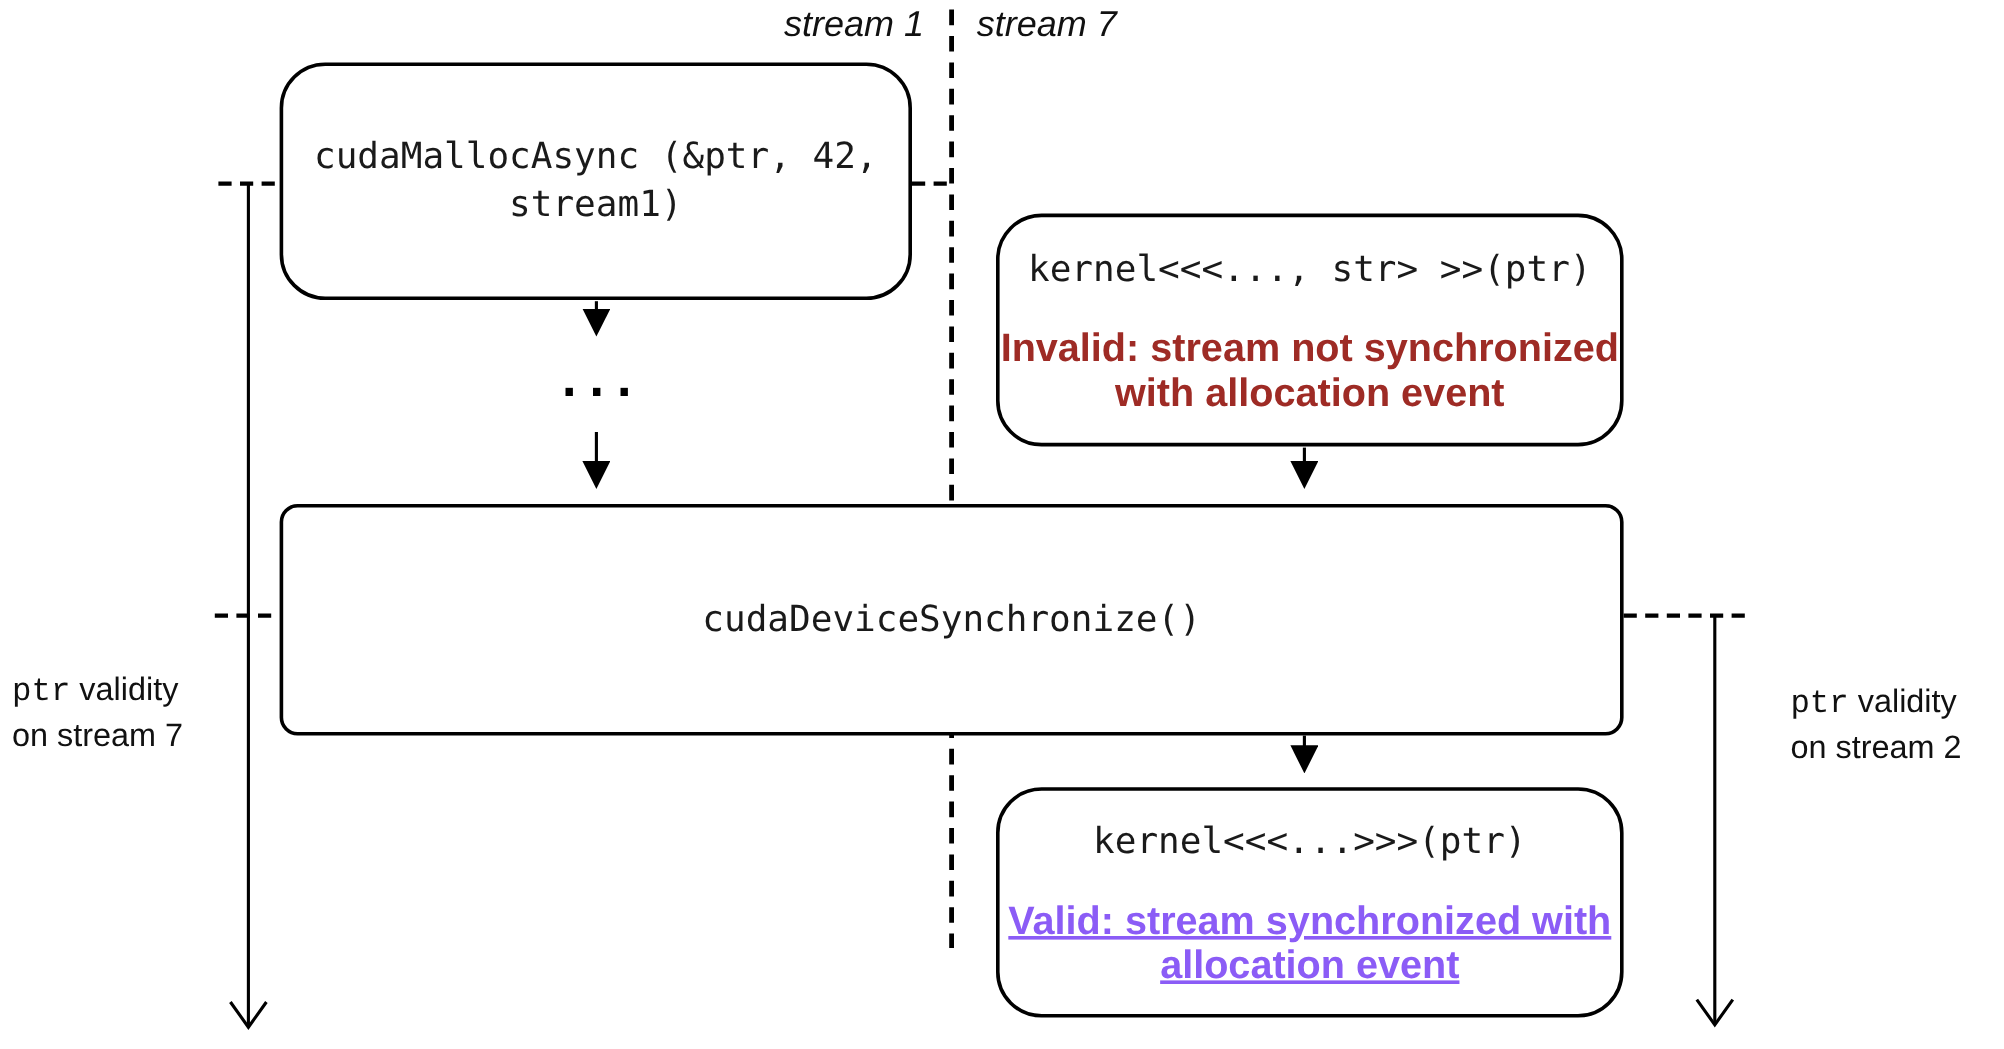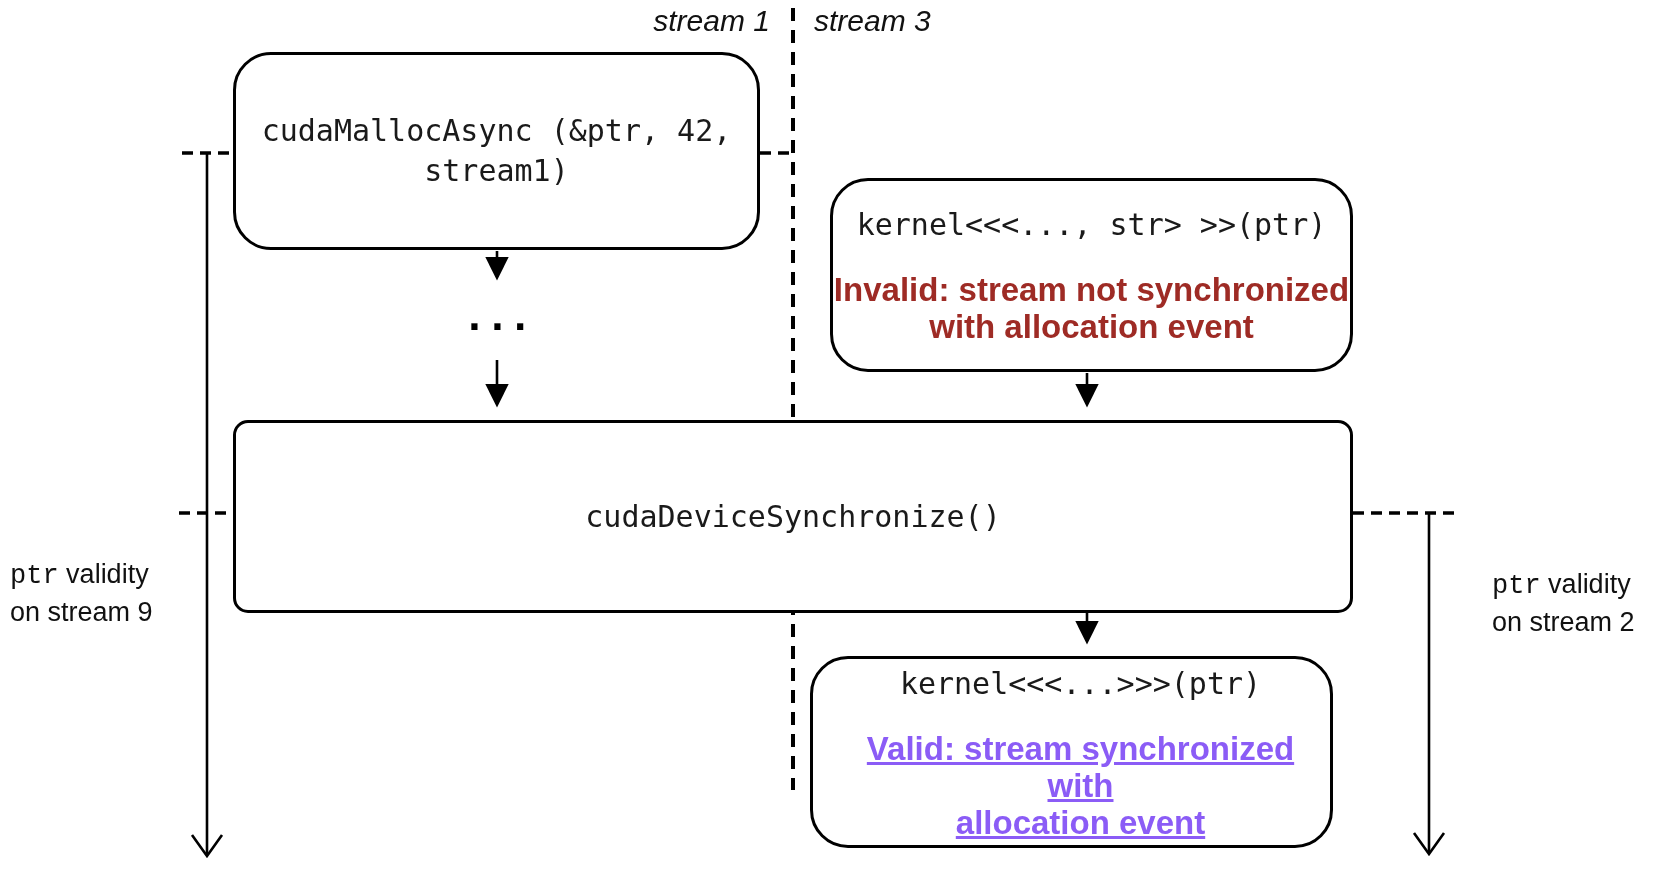--- a/index.html
+++ b/index.html
@@ -100,52 +100,52 @@
     <line x1="1429" y1="513" x2="1429" y2="853" stroke="#000" stroke-width="2.6"></line>
     <polyline points="1414,833 1429,854 1444,833" fill="none" stroke="#000" stroke-width="2.6"></polyline>
 
     <line x1="182" y1="153" x2="233" y2="153" stroke="#000" stroke-width="3.5" stroke-dasharray="11 7"></line>
     <line x1="760" y1="153" x2="792" y2="153" stroke="#000" stroke-width="3.5" stroke-dasharray="11 7"></line>
     <line x1="179" y1="513" x2="233" y2="513" stroke="#000" stroke-width="3.5" stroke-dasharray="11 7"></line>
     <line x1="1353" y1="513" x2="1459" y2="513" stroke="#000" stroke-width="3.5" stroke-dasharray="11 7"></line>
   </svg>
 
   <div class="stream-header" style="left: 636px; width: 134px; text-align: right;">stream 1</div>
-  <div class="stream-header" style="left: 814px;">stream 3</div>
+  <div class="stream-header" style="left: 814px;">stream 7</div>
 
   <div class="node-box" style="left: 233px; top: 52px; width: 527px; height: 198px;">
     <div class="code">cudaMallocAsync (&amp;ptr, 42,</div>
     <div class="code">stream1)</div>
   </div>
 
   <div class="ellipsis" style="left: 463px; top: 298px;">...</div>
 
   <div class="node-box" style="left: 830px; top: 178px; width: 523px; height: 194px;">
     <div class="code">kernel&lt;&lt;&lt;..., str&gt; &gt;&gt;(ptr)</div>
     <div class="note invalid">
       <div>Invalid: stream not synchronized</div>
       <div>with allocation event</div>
     </div>
   </div>
 
   <div class="node-box" style="left: 233px; top: 420px; width: 1120px; height: 193px; border-radius: 15px;">
     <div class="code">cudaDeviceSynchronize()</div>
   </div>
 
-  <div class="node-box" style="left: 810px; top: 656px; width: 523px; height: 192px; padding-left: 18px;">
+  <div class="node-box" style="left: 830px; top: 656px; width: 523px; height: 192px;">
     <div class="code">kernel&lt;&lt;&lt;...&gt;&gt;&gt;(ptr)</div>
     <div class="note valid">
       <div>Valid: stream synchronized with</div>
       <div>allocation event</div>
     </div>
   </div>
 
   <div class="validity-label" style="left: 10px; top: 556px;">
     <div><span class="mono">ptr</span><span> validity</span></div>
-    <div>on stream 9</div>
+    <div>on stream 7</div>
   </div>
 
   <div class="validity-label" style="left: 1492px; top: 566px;">
     <div><span class="mono">ptr</span><span> validity</span></div>
     <div>on stream 2</div>
   </div>
 
 </div>
 
 </body></html>

